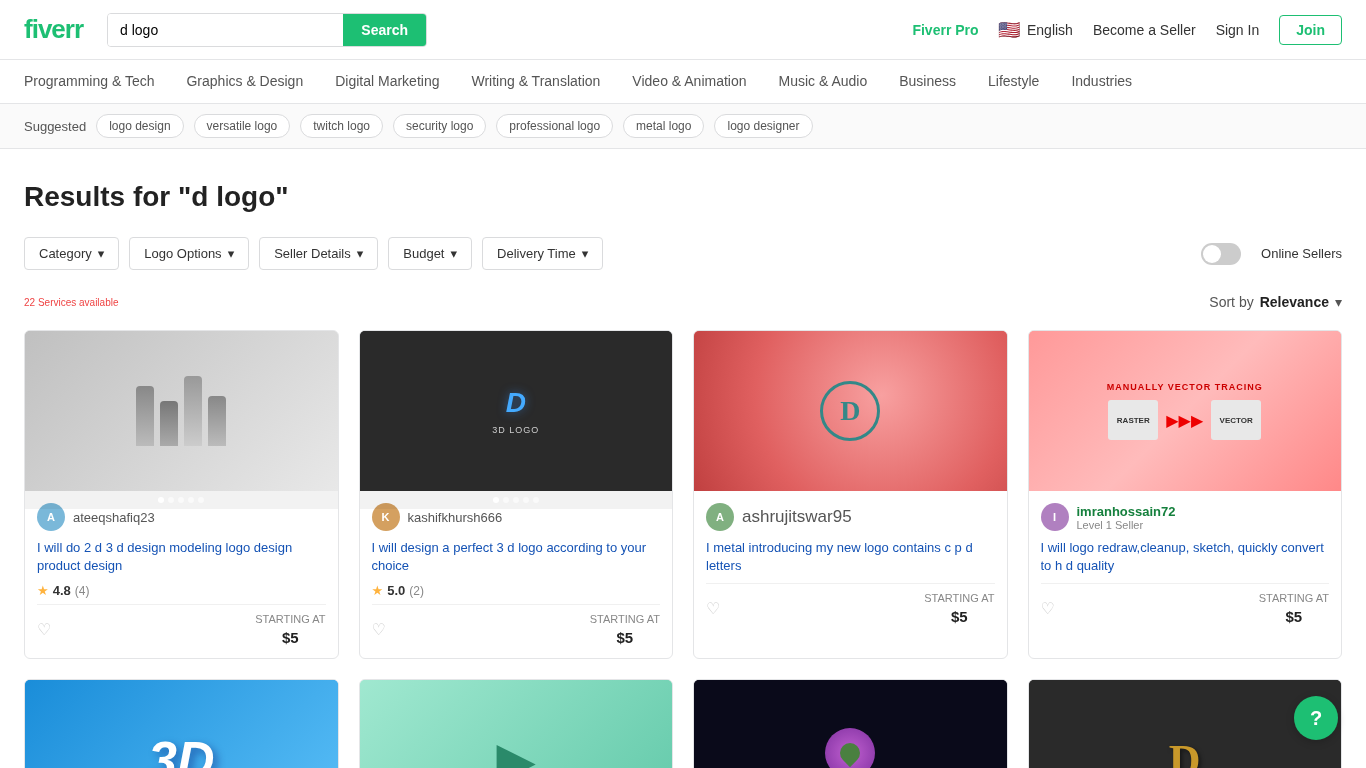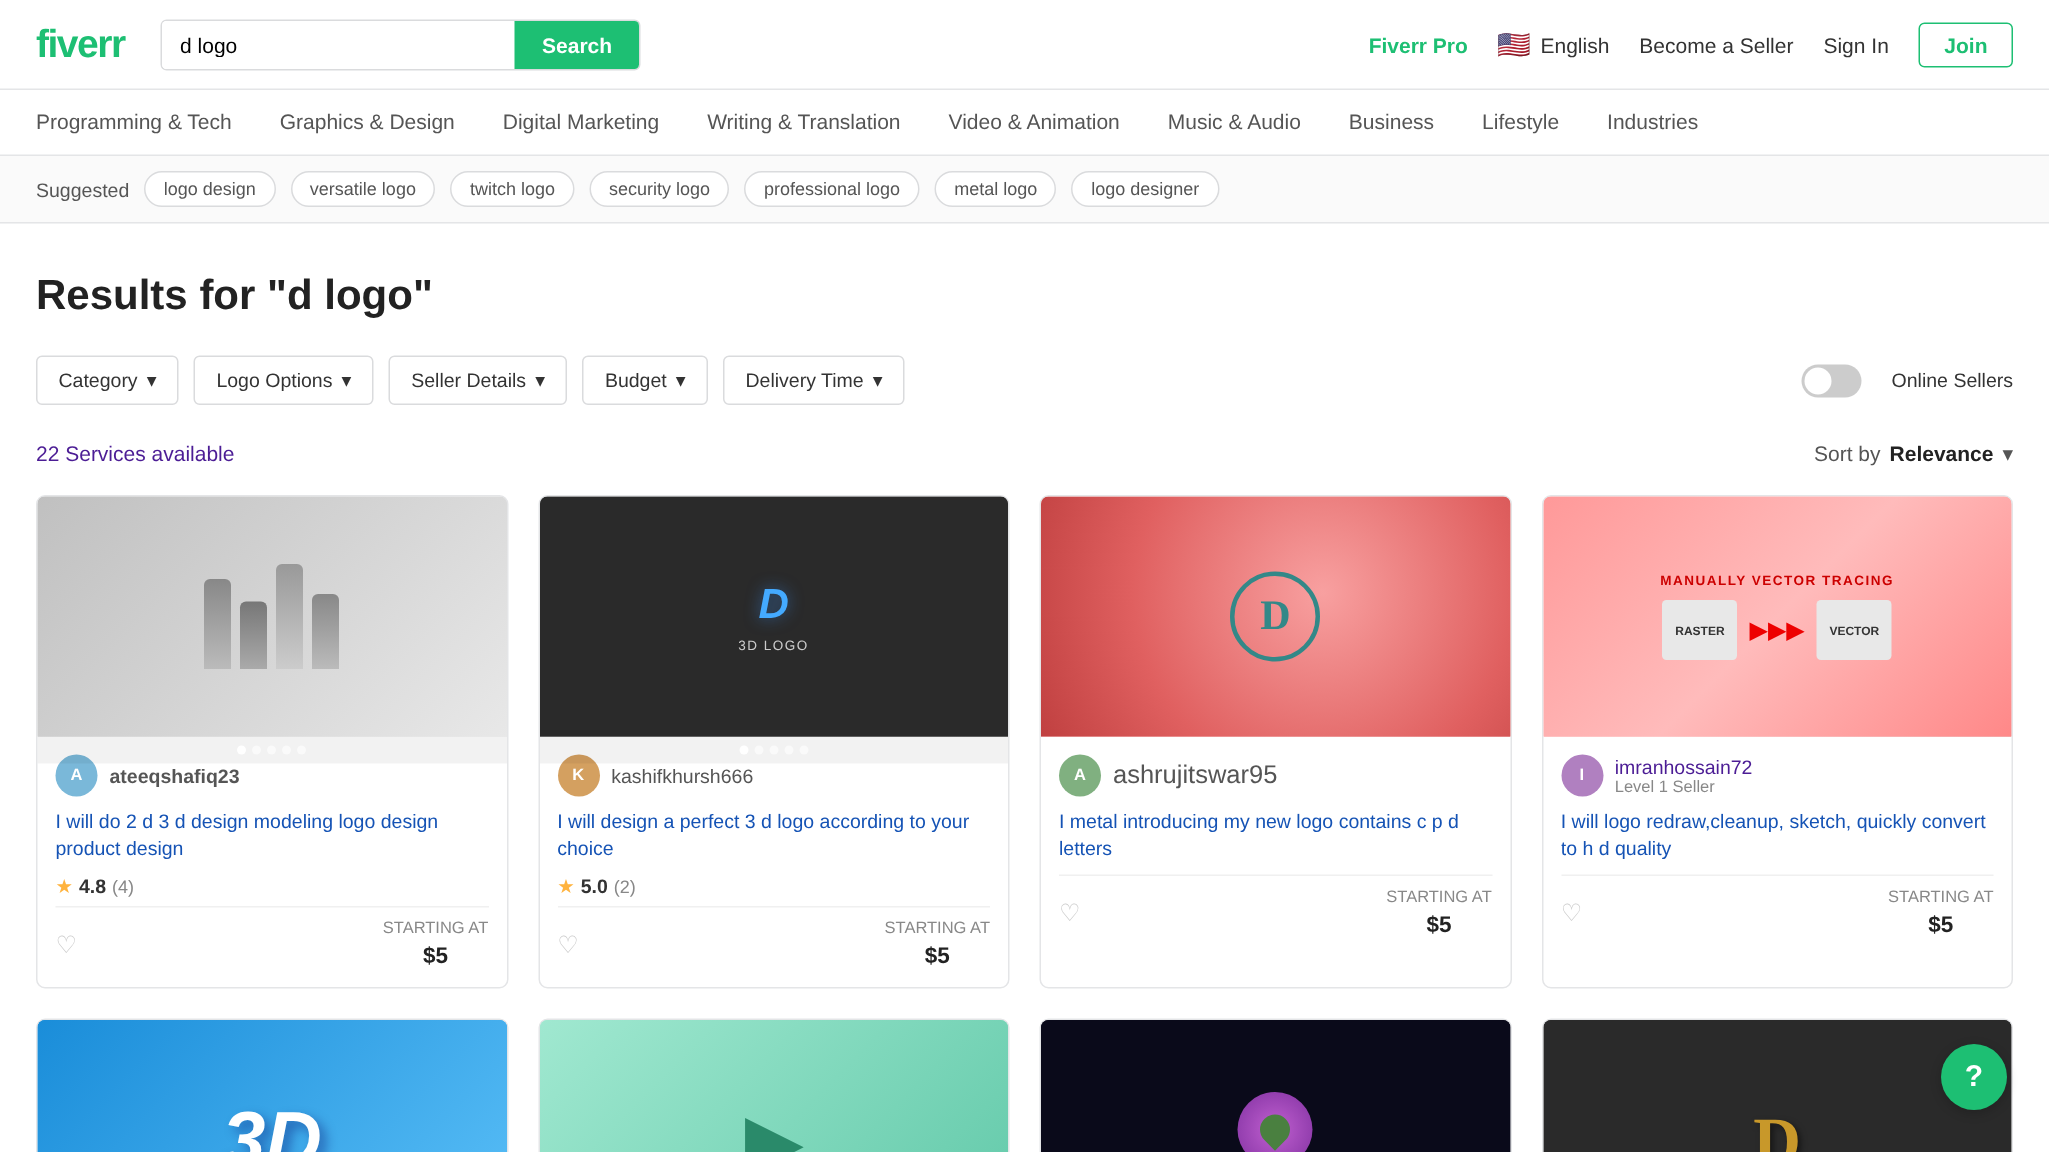--- a/index.html
+++ b/index.html
@@ -165,21 +165,21 @@
     }
     .online-sellers-label { font-size: 13px; color: #333; margin-left: 10px; }
 
     
     .count-sort {
       display: flex;
       align-items: center;
       justify-content: space-between;
       margin-bottom: 20px;
     }
-    .services-count { font-size: 14px; color: #4c1d95; }
+    .services-count { font-size: 10px; color: #ef4444; }
     .sort-wrap {
       display: flex;
       align-items: center;
       gap: 6px;
       font-size: 14px;
       color: #555;
     }
     .sort-label { font-weight: 400; }
     .sort-value { font-weight: 700; color: #222; cursor: pointer; }
 
@@ -419,21 +419,21 @@
             <div class="dot"></div>
             <div class="dot"></div>
             <div class="dot"></div>
             <div class="dot"></div>
           </div>
         </div>
         <div class="card-body">
           <div class="card-seller">
             <div class="avatar" style="background: rgb(122, 184, 217);">A</div>
             <div>
-              <div style="font-size:13px;color:#555;font-weight:700;">ateeqshafiq23</div>
+              <div style="font-size:13px;color:#555;font-weight:400;">ateeqshafiq23</div>
             </div>
           </div>
           <div class="card-title">I will do 2 d 3 d design modeling logo design product design</div>
           <div class="card-rating">
             <span class="star">★</span>
       <span class="rating-value">4.8</span>
       <span class="rating-count">(4)</span>
           </div>
           <div class="card-footer">
             <button class="heart-btn">♡</button>
@@ -513,21 +513,21 @@
       <div style="background:#e8e8e8;width:50px;height:40px;border-radius:3px;display:flex;align-items:center;justify-content:center;font-size:8px;font-weight:700;color:#333;">RASTER</div>
       <div style="display:flex;align-items:center;color:#e00;font-size:16px;">▶▶▶</div>
       <div style="background:#e8e8e8;width:50px;height:40px;border-radius:3px;display:flex;align-items:center;justify-content:center;font-size:8px;font-weight:700;color:#333;">VECTOR</div>
     </div>
           </div>
         </div>
         <div class="card-body">
           <div class="card-seller">
             <div class="avatar" style="background: rgb(176, 128, 192);">I</div>
             <div>
-              <div style="font-size:13px;color:#4c1d95;font-weight:400;">imranhossain72</div>
+              <div style="font-size:13px;color:#15803d;font-weight:700;">imranhossain72</div>
               <div style="font-size:11px;color:#888;">Level 1 Seller</div>
             </div>
           </div>
           <div class="card-title">I will logo redraw,cleanup, sketch, quickly convert to h d quality</div>
           <div class="card-footer">
             <button class="heart-btn">♡</button>
     <div class="price-wrap">
       <span class="starting-at">STARTING AT</span>
       <span class="price">$5</span>
     </div>

